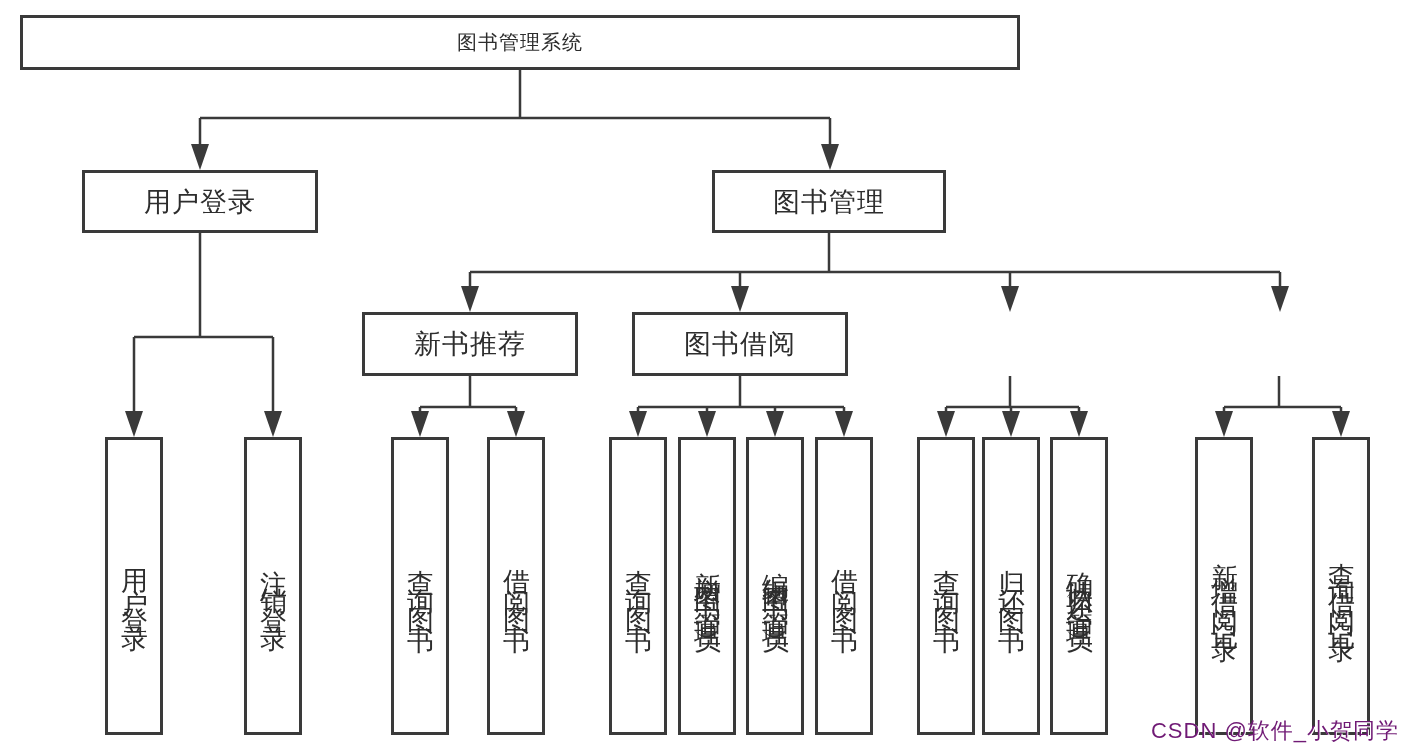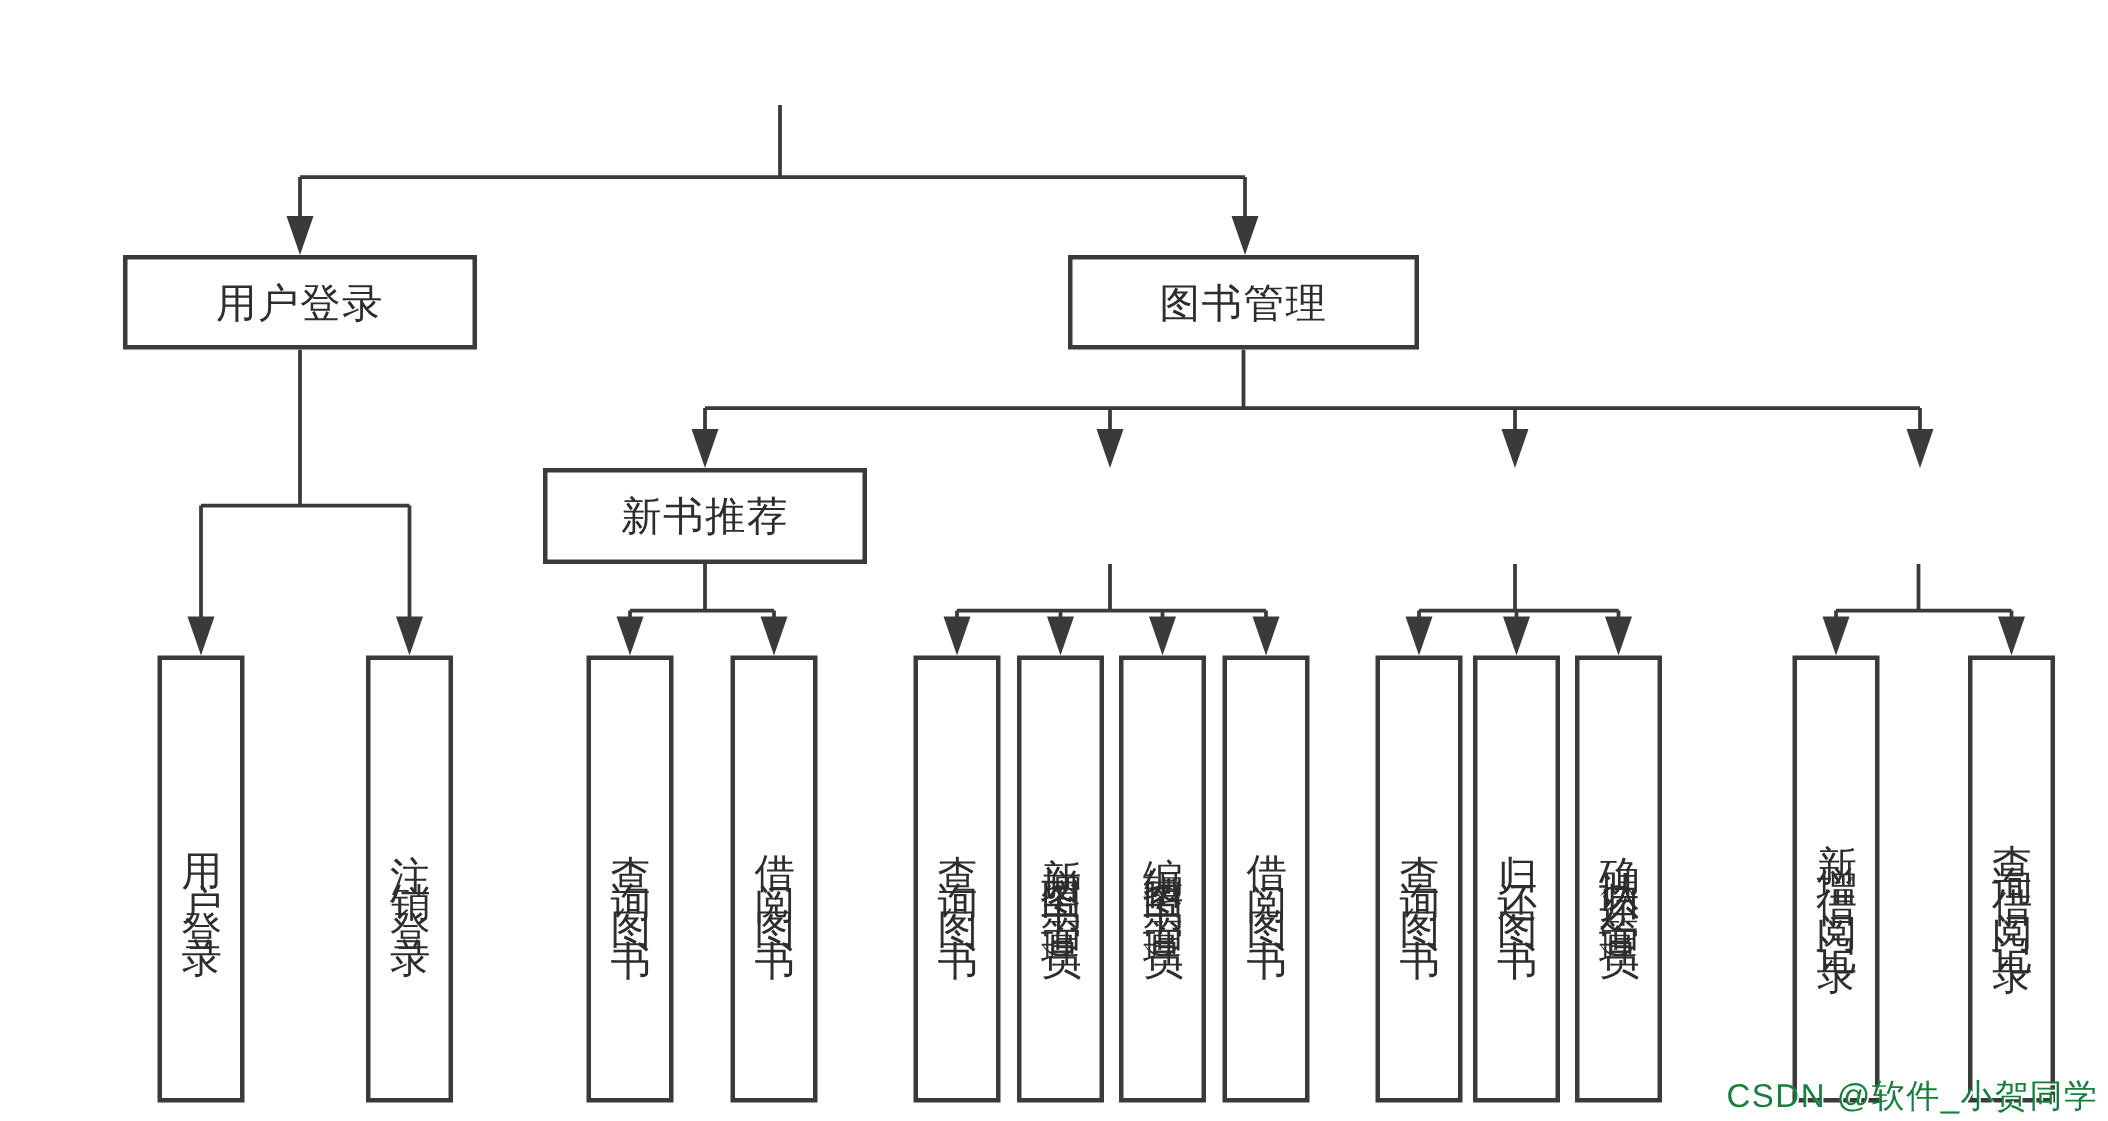--- a/index.html
+++ b/index.html
@@ -50,21 +50,21 @@
     white-space: nowrap;
   }
   .v-text.ls-wide  { letter-spacing: 19px; }
   .v-text.ls-med   { letter-spacing: 15px; }
   .v-text.ls-tight { letter-spacing: 8px;  }
   .watermark {
     position: absolute;
     top: 716px;
     right: 6px;
     font-size: 22px;
-    color: #15803d;
+    color: #701a75;
     letter-spacing: 1px;
     text-shadow: 1px 1px 0 #ffffff;
     z-index: 5;
     white-space: nowrap;
   }
 </style>
 </head>
 <body>
 
 <div class="stage">
@@ -102,30 +102,36 @@
       <polygon points="766,411 784,411 775,437"></polygon>
       <polygon points="835,411 853,411 844,437"></polygon>
       <polygon points="937,411 955,411 946,437"></polygon>
       <polygon points="1002,411 1020,411 1011,437"></polygon>
       <polygon points="1070,411 1088,411 1079,437"></polygon>
       <polygon points="1215,411 1233,411 1224,437"></polygon>
       <polygon points="1332,411 1350,411 1341,437"></polygon>
     </g>
   </svg>
 
+  <div class="box root">
+    <span>图书管理系统</span>
+  </div>
 
   <div class="box lvl2" style="left:82px;width:236px">
     <span>用户登录</span>
   </div>
   <div class="box lvl2" style="left:712px;width:234px">
     <span>图书管理</span>
   </div>
 
   <div class="box lvl3" style="left:362px;width:216px">
     <span>新书推荐</span>
+  </div>
+  <div class="box lvl3" style="left:632px;width:216px">
+    <span>图书借阅</span>
   </div>
 
   <div class="box leaf" style="left:105px">
     <span class="v-text ls-wide">用户登录</span>
   </div>
   <div class="box leaf" style="left:244px">
     <span class="v-text ls-wide">注销登录</span>
   </div>
 
   <div class="box leaf" style="left:391px">

